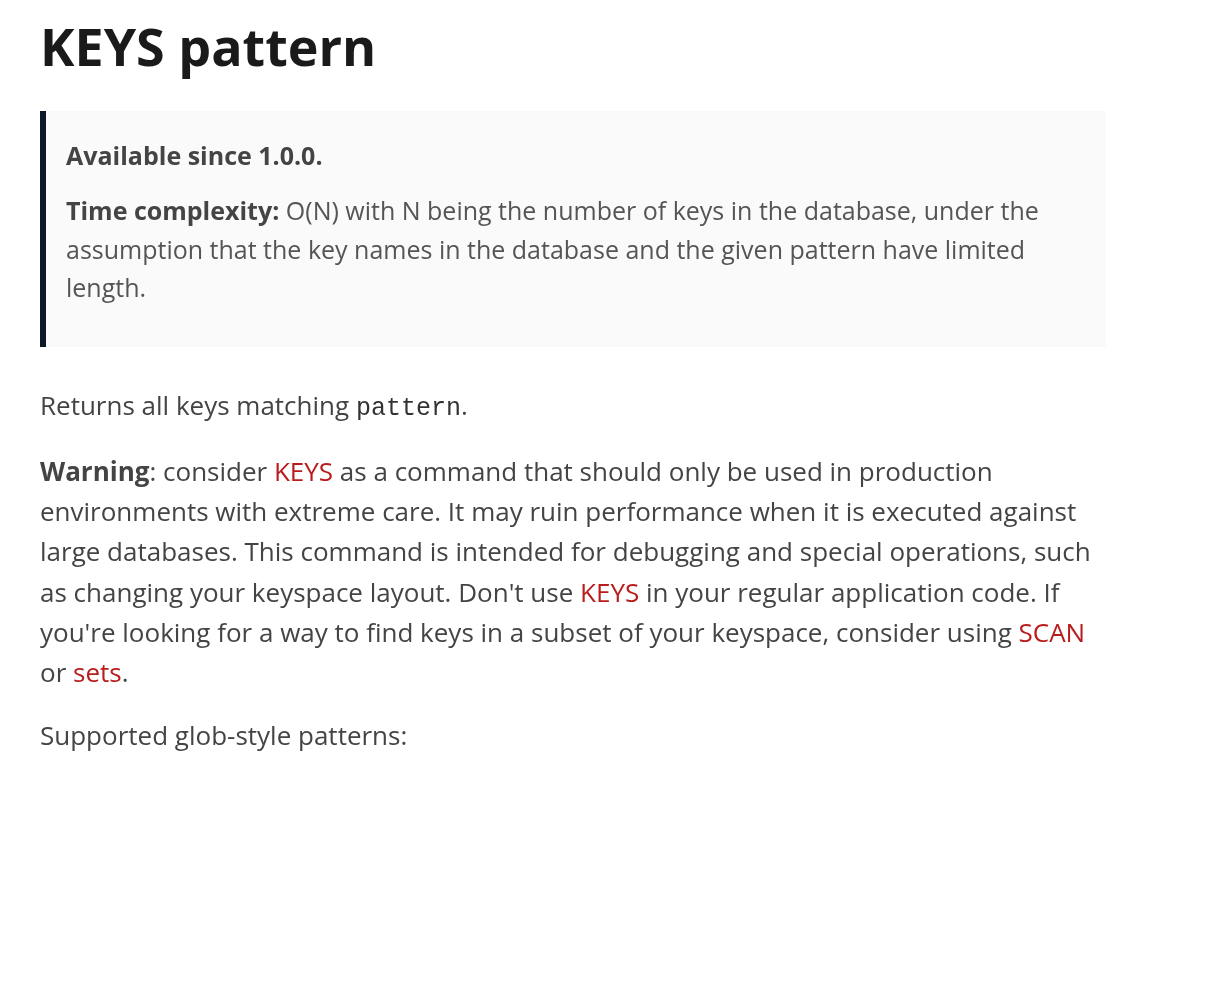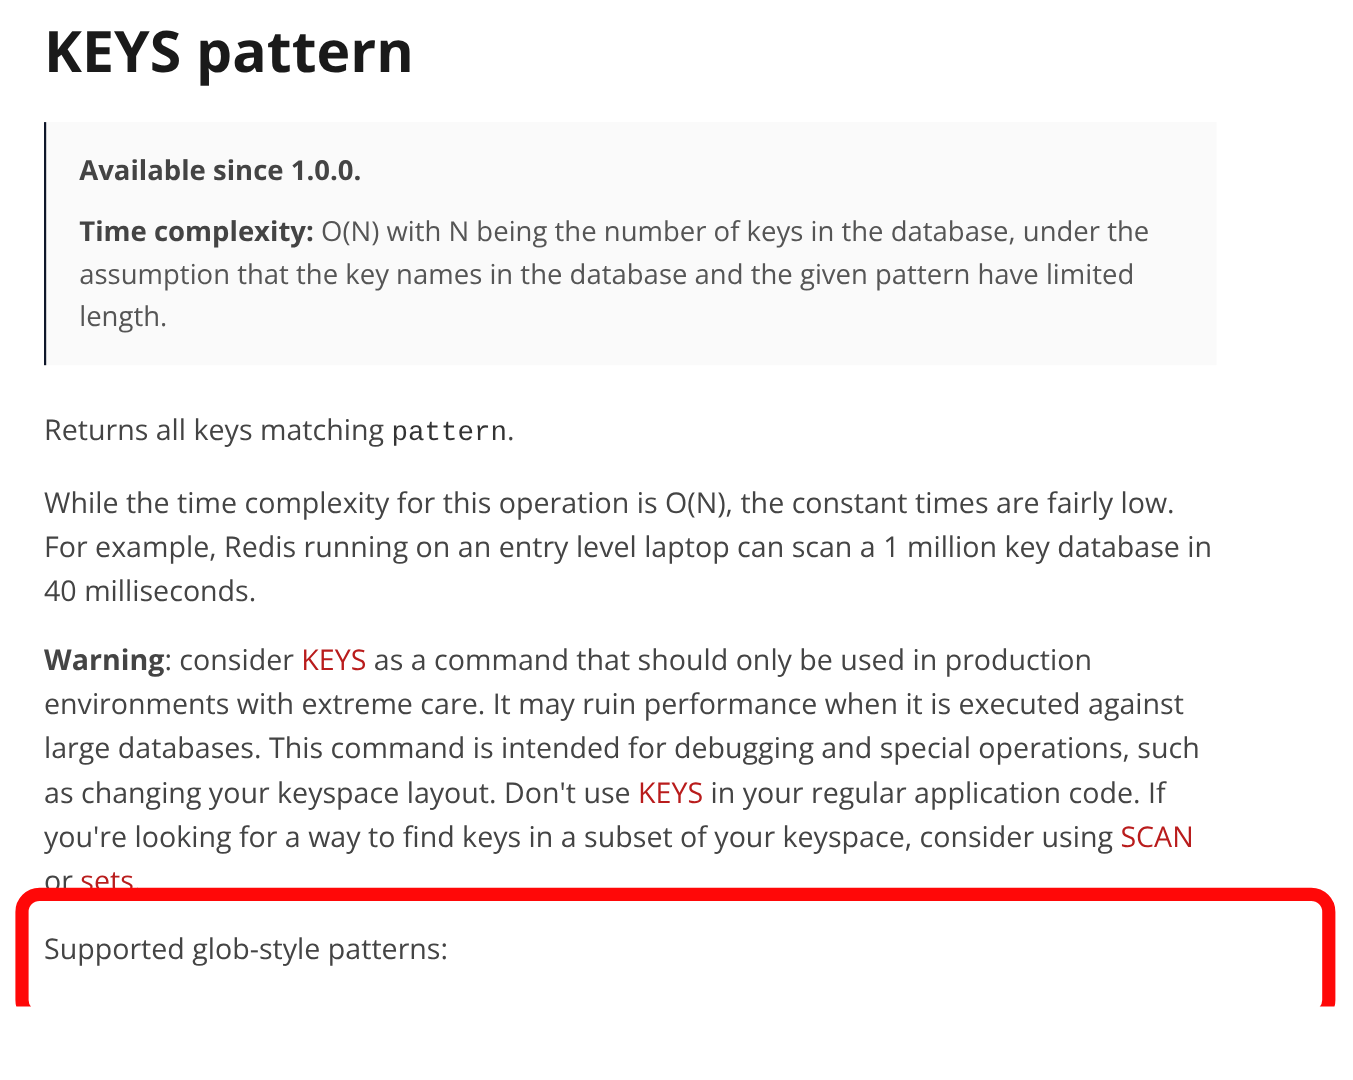--- a/index.html
+++ b/index.html
@@ -15,31 +15,31 @@
     box-sizing: border-box;
   }
   h1 {
     font-size: 52px;
     font-weight: 700;
     margin: 0 0 30px 0;
     color: #1a1a1a;
   }
   .infobox {
     background: #fafafa;
-    border-left: 2px solid #0f172a;
-    padding: 25px 30px 25px 30px;
+    border-left: 6px solid #0f172a;
+    padding: 25px 30px 25px 20px;
     margin-bottom: 38px;
   }
   .infobox p {
     margin: 0 0 16px 0;
     font-size: 25px;
     line-height: 1.55;
     color: #555555;
   }
-  .infobox p:last-child { margin-bottom: 0; }
+  .infobox p:last-child { margin-bottom: 15px; }
   .infobox .strong { font-weight: 700; color: #444444; }
   .body-para {
     font-size: 26px;
     line-height: 1.55;
     margin: 16px 0 22px 0;
     color: #444444;
   }
   code.inline {
     font-family: "Consolas", "Courier New", monospace;
     font-size: 25px;
@@ -72,21 +72,20 @@
     </p>
     <p>
       <span class="strong">Time complexity:</span><span> O(N) with N being the number of keys in the database, under the assumption that the key names in the database and the given pattern have limited length.</span>
     </p>
   </div>
 
   <p class="body-para">
     <span>Returns all keys matching </span><code class="inline">pattern</code><span>.</span>
   </p>
 
-  <p class="body-para">While the time complexity for this operation is O(N), the constant times are fairly low. For example, Redis running on an entry level laptop can scan a 1 million key database in 40 milliseconds.</p>
 
   <p class="body-para">
     <span class="strong">Warning</span><span>: consider </span><a href="#" class="doclink">KEYS</a><span> as a command that should only be used in production environments with extreme care. It may ruin performance when it is executed against large databases. This command is intended for debugging and special operations, such as changing your keyspace layout. Don't use </span><a href="#" class="doclink">KEYS</a><span> in your regular application code. If you're looking for a way to find keys in a subset of your keyspace, consider using </span><a href="#" class="doclink">SCAN</a><span> or </span><a href="#" class="doclink">sets</a><span>.</span>
   </p>
 
   <p class="body-para">Supported glob-style patterns:</p>
 
   <div class="highlight-box" style="left:14px; top:807px; width:1200px; height:124px;"></div>
 
 </div>

